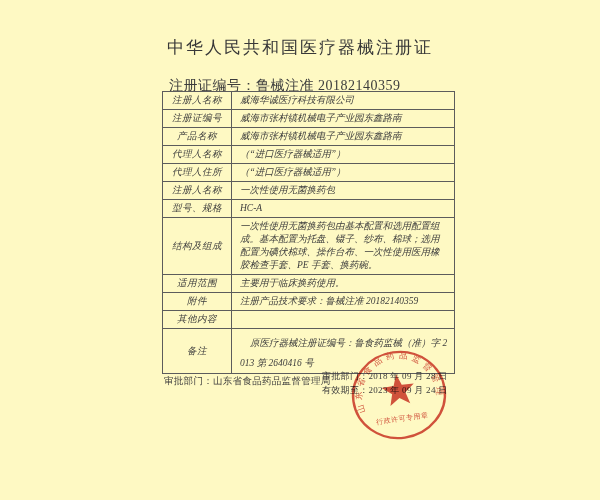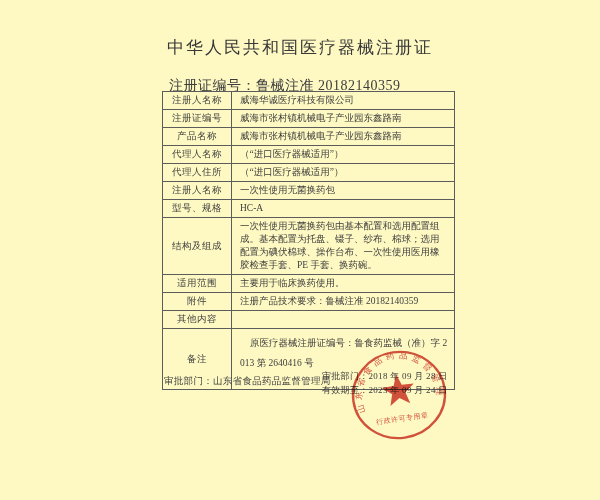--- a/index.html
+++ b/index.html
@@ -25,27 +25,28 @@
     width:293px;border-collapse:collapse;
     font-size:9.5px;color:#3d3d3d;
     table-layout:fixed;
   }
   table.cert-table td{
     border:1px solid #5c5c5c;
     padding:2px 6px;
     line-height:13px;
     vertical-align:middle;
     word-break:break-all;
+    font-style:italic;
   }
   table.cert-table td.lbl{
     width:62px;text-align:center;letter-spacing:.5px;
     padding:2px 3px;
   }
   table.cert-table tr{height:18px;}
-  table.cert-table tr.tall-note td.val{line-height:20px;padding-top:4px;padding-bottom:16px;}
+  table.cert-table tr.tall-note td.val{line-height:20px;padding-top:4px;padding-bottom:0;}
   table.cert-table tr.tall-note td.val{text-indent:10px;}
   table.cert-table td.val{padding-left:8px;}
   .footer-left{
     position:absolute;top:375px;left:164px;
     font-size:9.5px;color:#3c3c3c;letter-spacing:.3px;
   }
   .footer-right{
     position:absolute;top:370px;left:322px;
     font-size:9px;color:#3c3c3c;line-height:13.5px;letter-spacing:.3px;
   }

